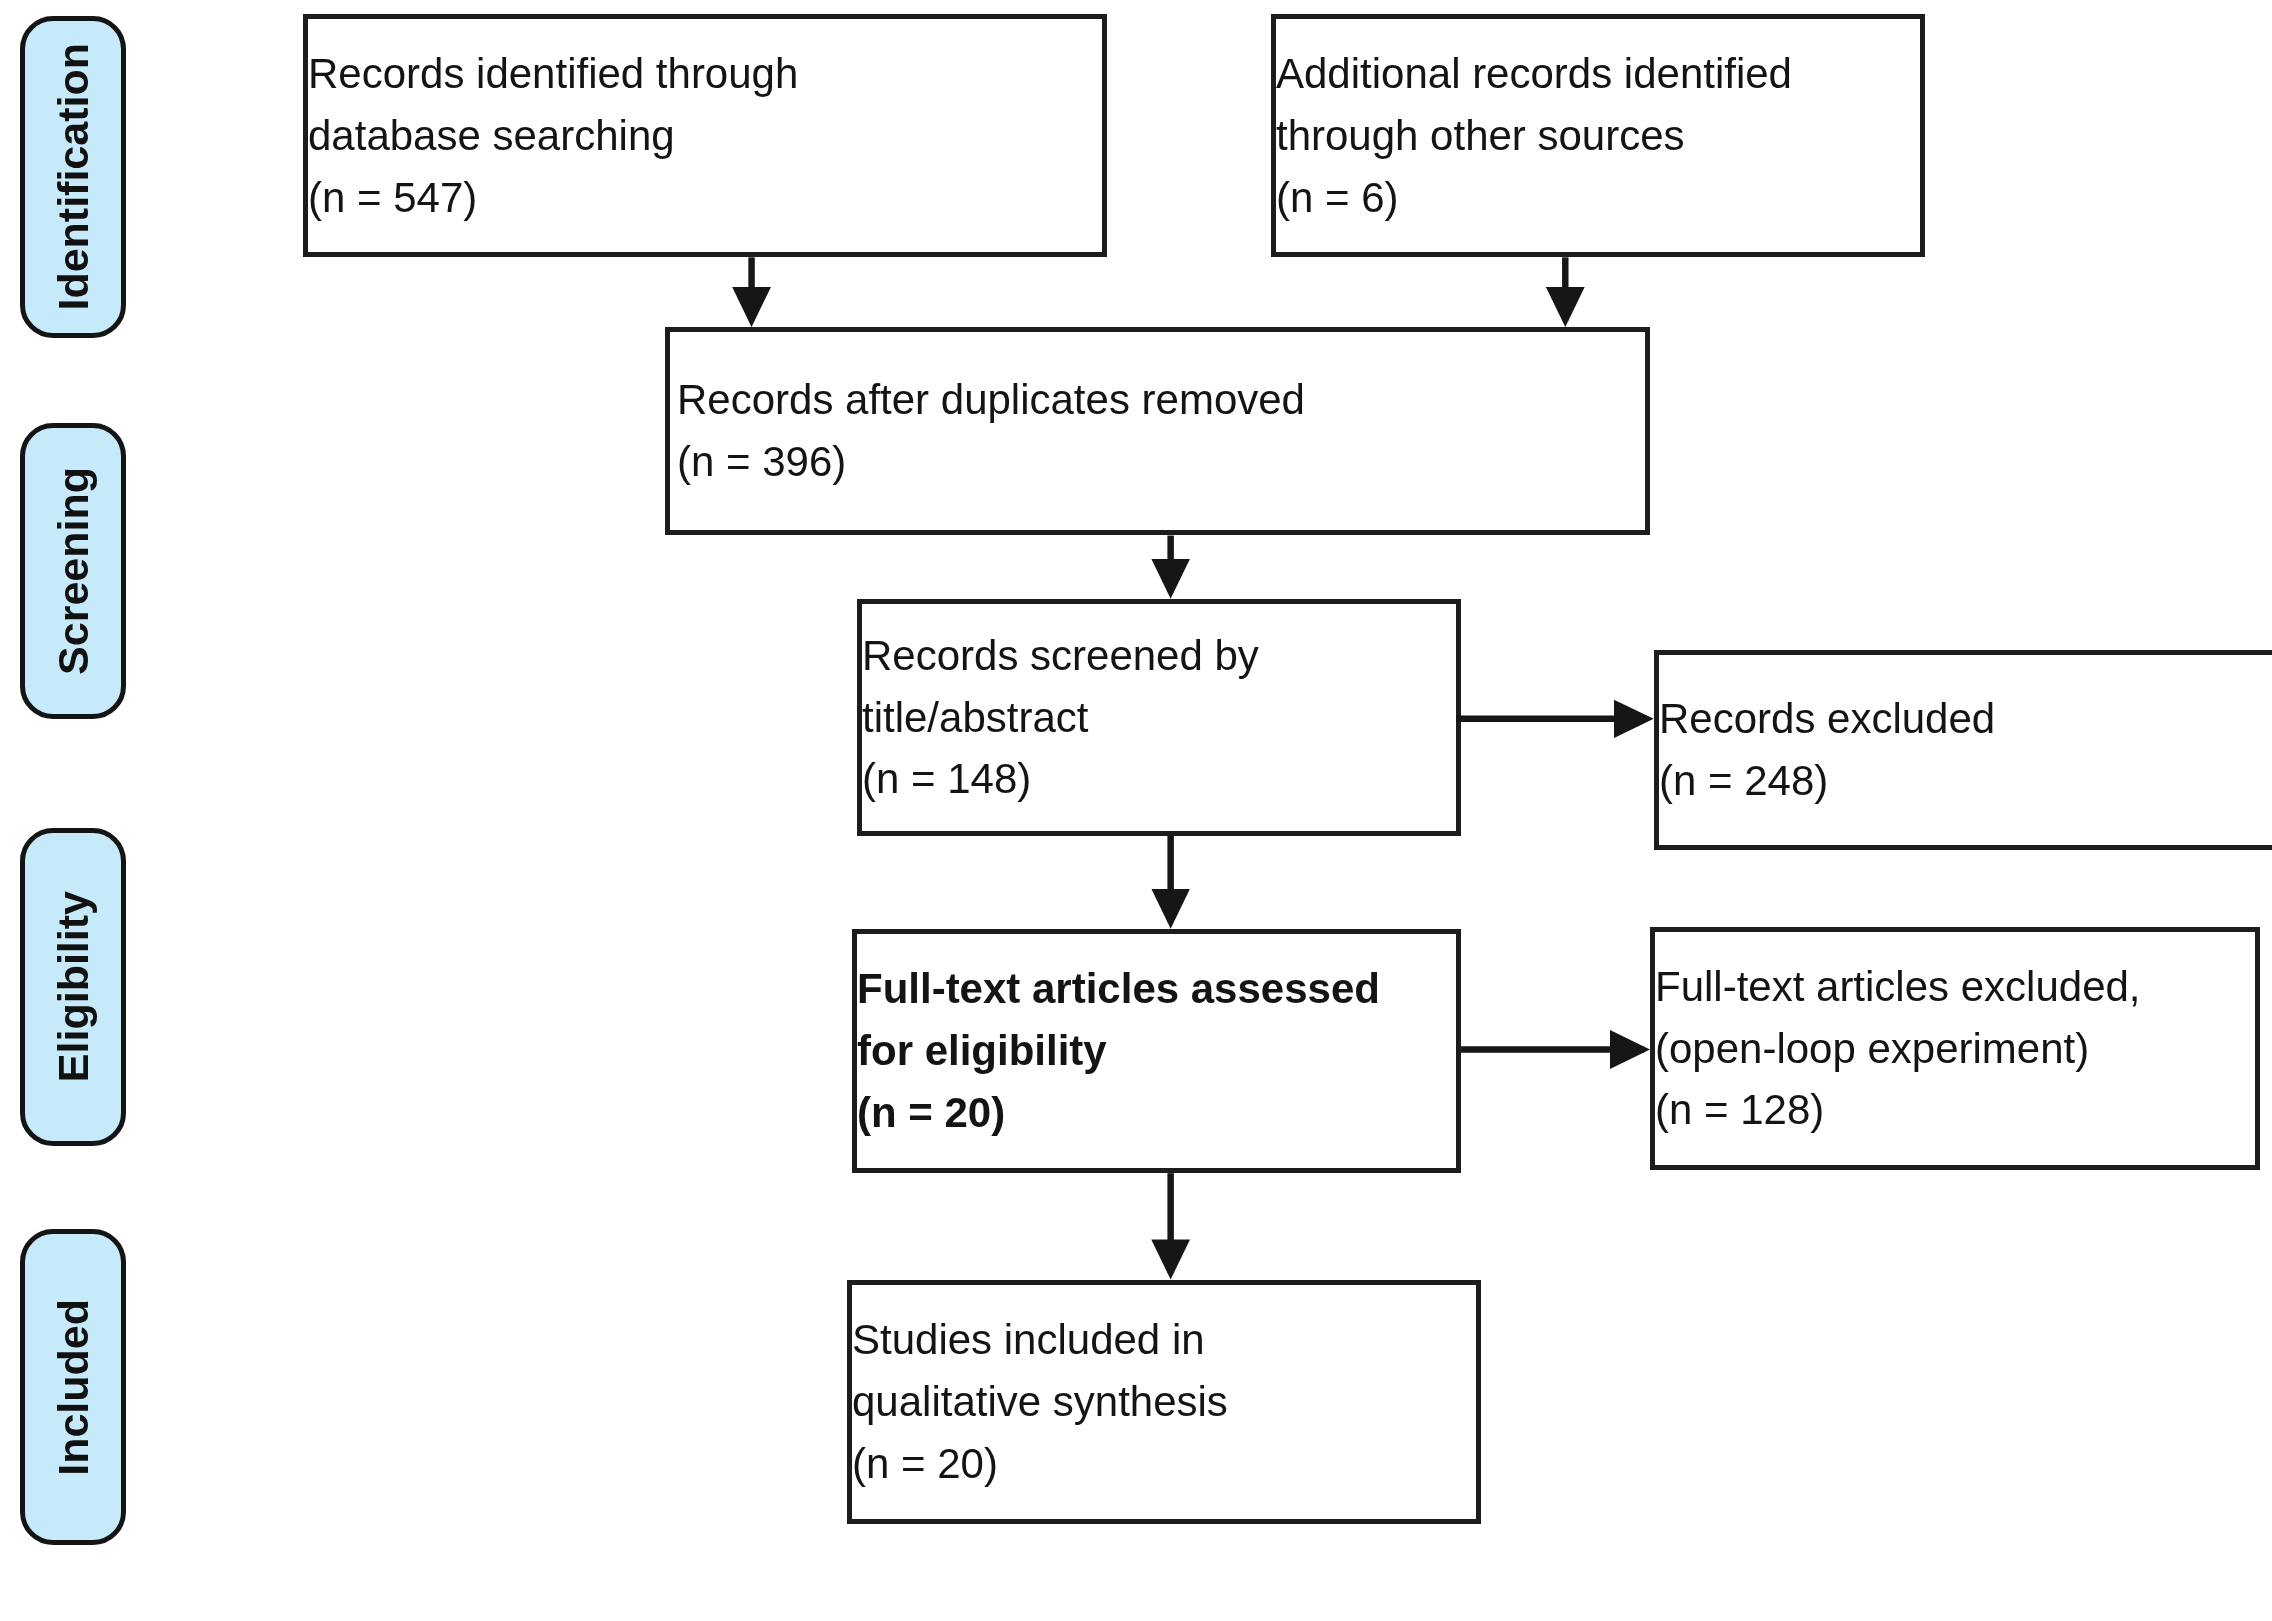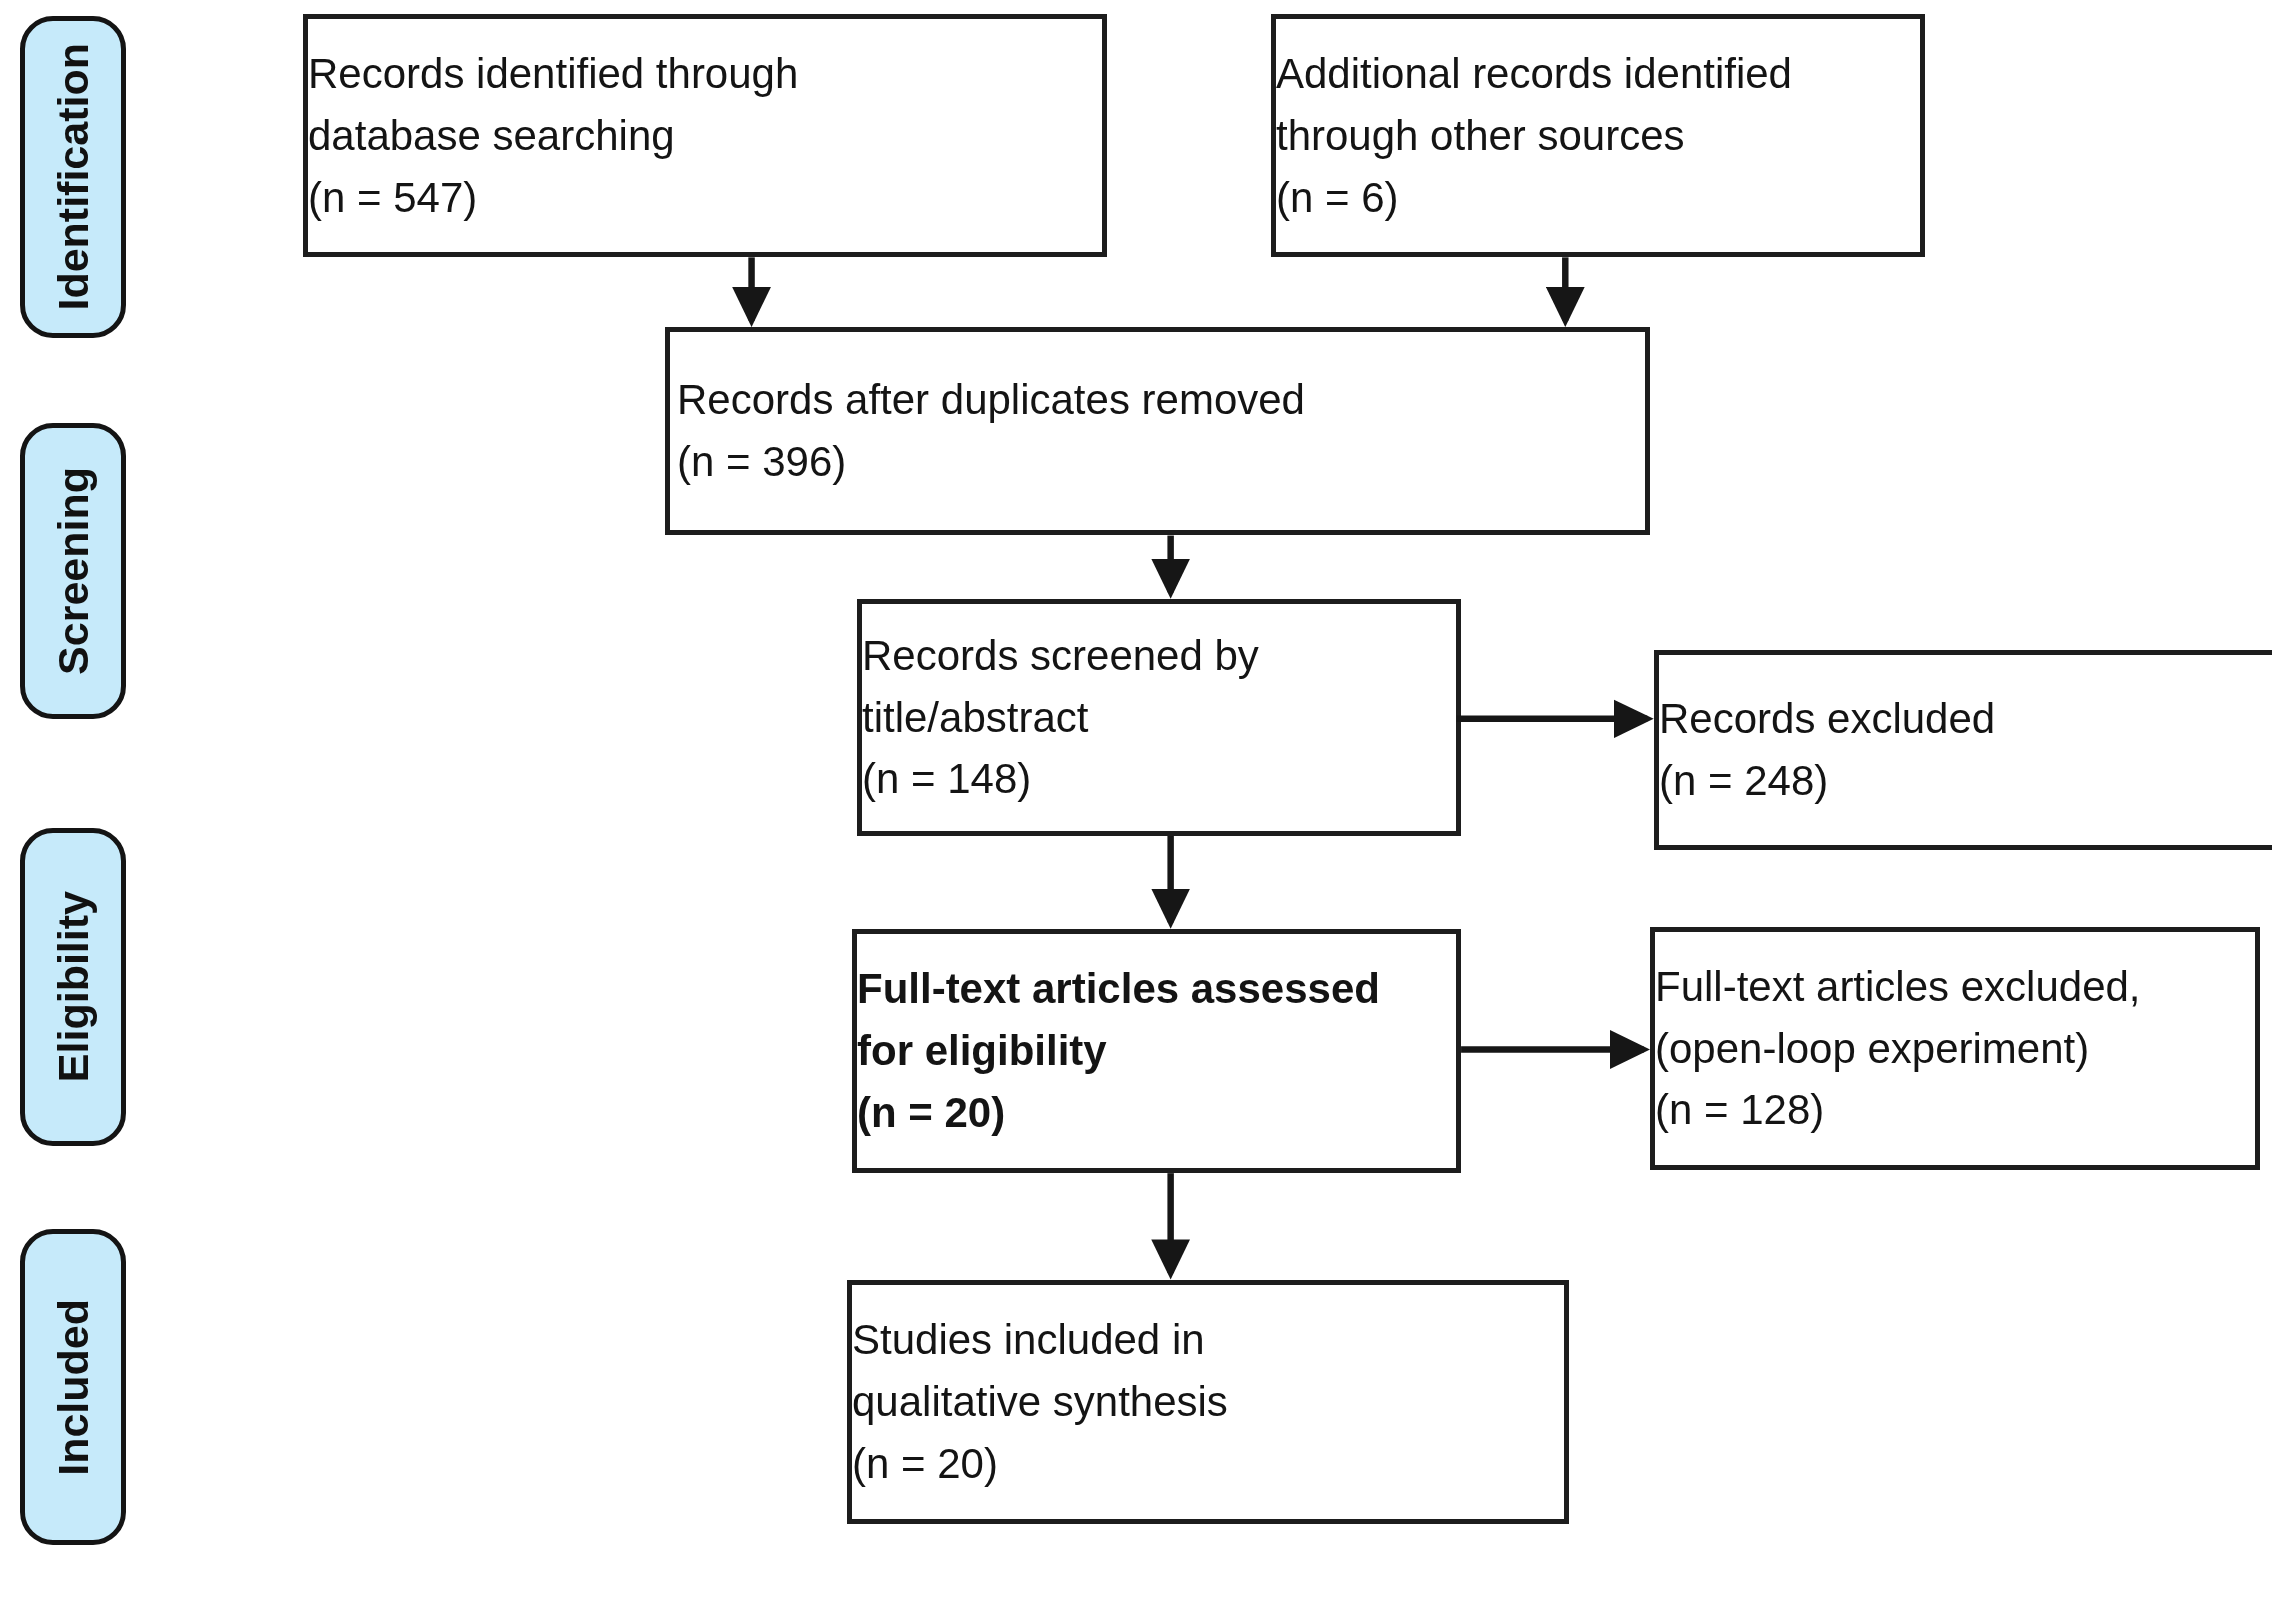--- a/index.html
+++ b/index.html
@@ -58,21 +58,21 @@
     line-height: 1.47;
     color: #141414;
   }
   #box-identified-db     { left: 303px;  top: 14.4px;   width: 804px; height: 243px; }
   #box-other-sources     { left: 1231px; top: 14.4px;   width: 654px; height: 243px; margin-left: 40px; }
   #box-duplicates        { left: 665px;  top: 327px;  width: 985px; height: 208px; padding-left: 7px; }
   #box-screened          { left: 857px; top: 599px;  width: 604px;  height: 237px; }
   #box-records-excluded  { left: 1654px; top: 650px;  width: 632px;  height: 200px; }
   #box-fulltext          { left: 852px; top: 929px; width: 609px;  height: 244px; font-weight: bold; }
   #box-fulltext-excluded { left: 1650px; top: 927px; width: 610px;  height: 243px; }
-  #box-included          { left: 847px; top: 1280px; width: 722px;  height: 244px; }
+  #box-included          { left: 847px; top: 1280px; width: 634px;  height: 244px; }
 
   
   .arrows-layer {
     position: absolute;
     left: 0; top: 0;
     pointer-events: none;
   }
   .arrows-layer line {
     stroke: #161616;
     stroke-width: 9;

